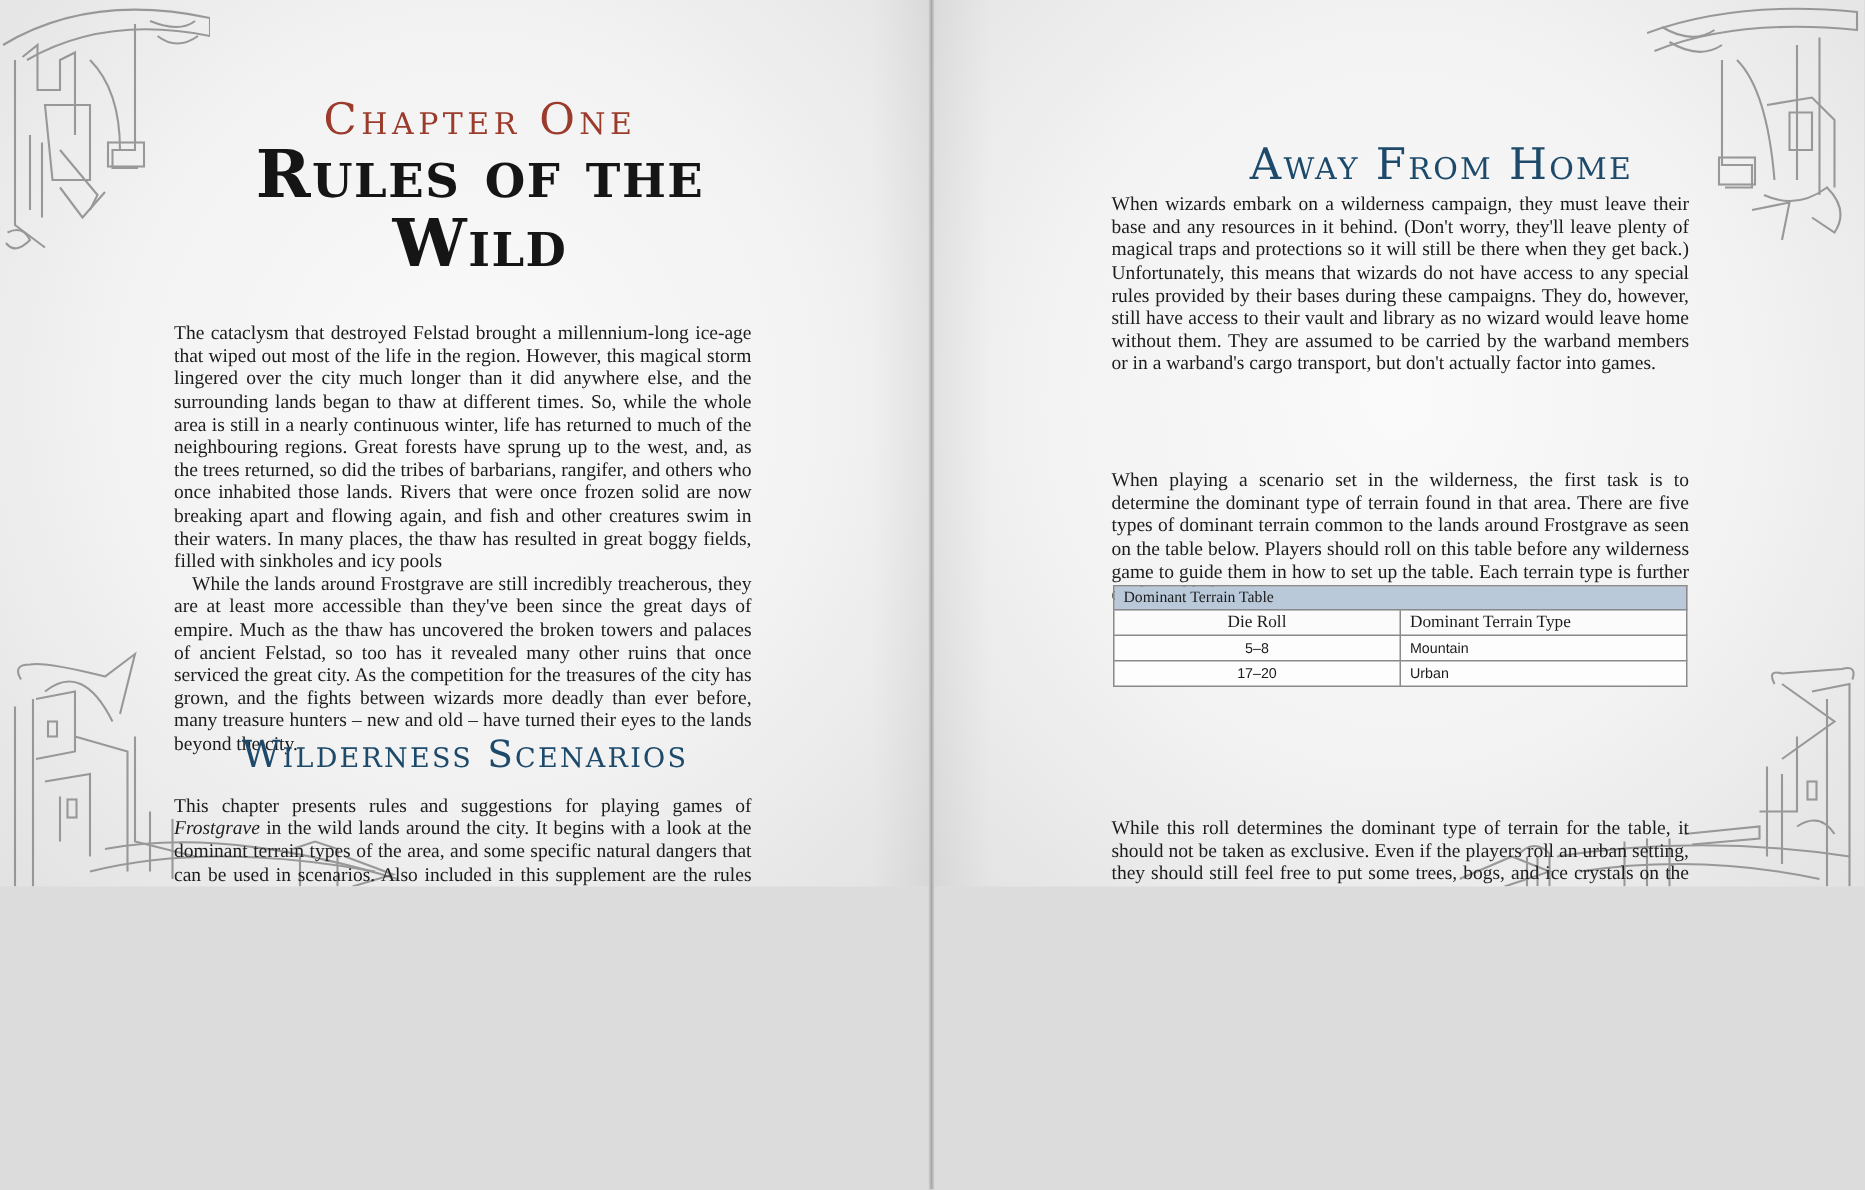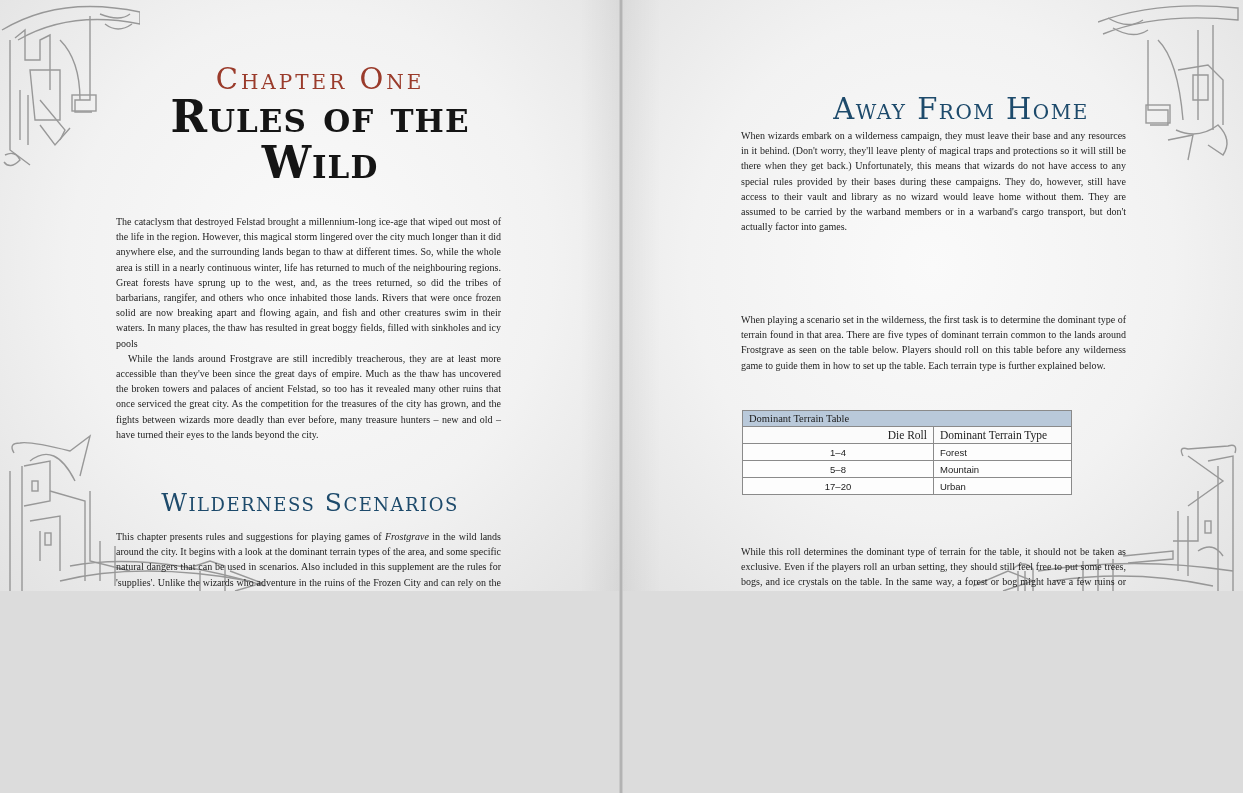--- a/index.html
+++ b/index.html
@@ -40,50 +40,50 @@
       font-family: "DejaVu Serif", serif; font-size: 29px; letter-spacing: 3px;
       color: #9a3b2b; font-variant: small-caps;
     }
     .chapter-title {
       position: absolute; left: 90px; width: 460px; top: 94px; text-align: center;
       font-family: "DejaVu Serif", serif; font-size: 44px; line-height: 46px;
       color: #151515; font-variant: small-caps; letter-spacing: 1px; font-weight: bold;
     }
 
     .body-text {
-      position: absolute; font-size: 10px; line-height: 15.2px; text-align: justify;
+      position: absolute; font-size: 13px; line-height: 15.2px; text-align: justify;
       color: #1c1c1c;
     }
     .body-text p { margin: 0; }
     .body-text p.indent { text-indent: 12px; }
     .section-heading {
       position: absolute; text-align: center; color: #1d4a6b;
       font-family: "DejaVu Serif", serif; font-variant: small-caps; letter-spacing: 1.5px;
     }
     .page-number {
       position: absolute; font-size: 14px; color: #222;
     }
 
     
     .terrain-table {
-      position: absolute; left: 742px; top: 410px; width: 330px;
+      position: absolute; left: 742px; top: 390px; width: 383px;
       border-collapse: collapse; font-size: 10px;
     }
     .terrain-table td, .terrain-table th {
       border: 1px solid #8a8a8a; height: 17px; padding: 0 6px;
     }
     .terrain-table .caption-row td {
       background: #b9c9da; text-align: left; font-size: 10.5px;
       font-family: "Liberation Serif", serif; height: 16px;
     }
     .terrain-table th {
       font-weight: normal; font-family: "Liberation Serif", serif; font-size: 11.5px;
       background: #fbfbfb;
     }
-    .terrain-table th.col-roll { text-align: right; width: 191px; font-family: Liberation Serif, serif; }
+    .terrain-table th.col-roll { text-align: center; width: 191px; font-family: Liberation Serif, serif; }
     .terrain-table th.col-type { text-align: left; }
     .terrain-table td { background: #fdfdfd; font-family: "Liberation Sans", sans-serif; font-size: 9.5px; }
     .terrain-table td.roll { text-align: center; }
     .terrain-table td.type { text-align: left; }
   </style>
 </head>
 <body>
 
 <div class="spread">
 
@@ -203,24 +203,20 @@
   <table class="terrain-table">
     <tbody>
         <tr class="caption-row">
       <td colspan="2">Dominant Terrain Table</td>
     </tr>
     <tr>
       <th class="col-roll">Die Roll</th>
       <th class="col-type">Dominant Terrain Type</th>
     </tr>
     <tr>
-      <td class="roll">1–4</td>
-      <td class="type">Forest</td>
-    </tr>
-    <tr>
       <td class="roll">5–8</td>
       <td class="type">Mountain</td>
     </tr>
     <tr>
       <td class="roll">17–20</td>
       <td class="type">Urban</td>
     </tr>
   </tbody>
     </table>
 

